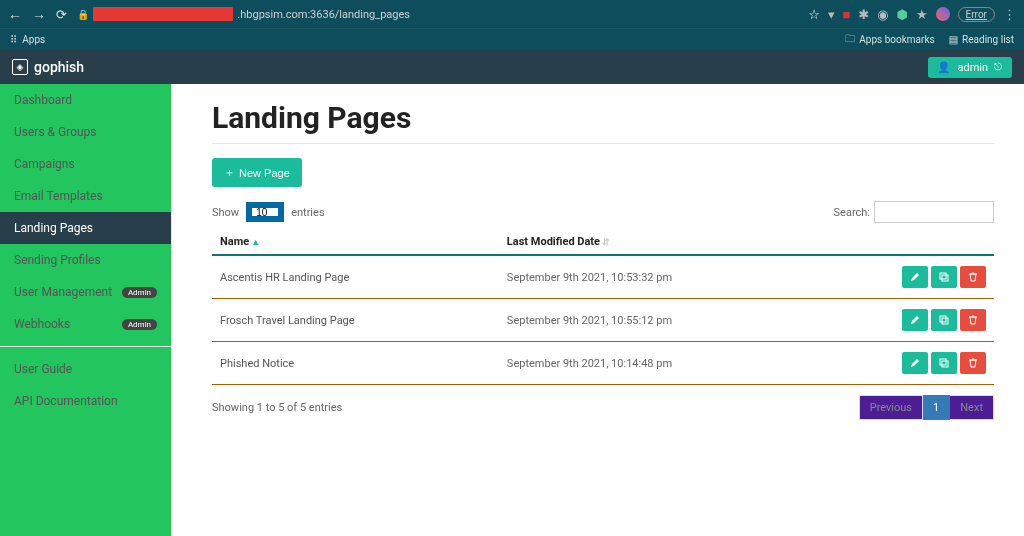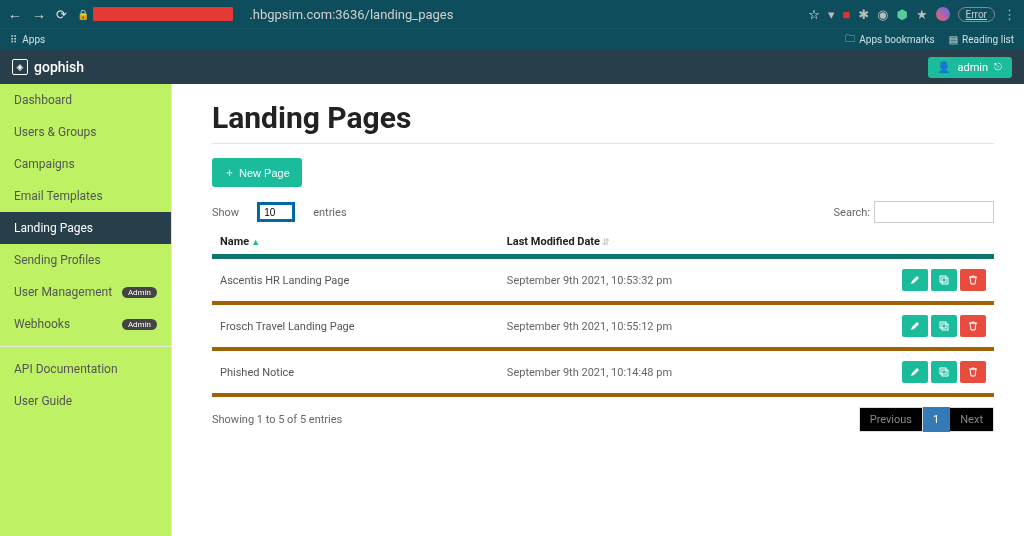--- a/index.html
+++ b/index.html
@@ -5,71 +5,71 @@
   * { box-sizing: border-box; margin: 0; padding: 0; }
   body { font-family: -apple-system, BlinkMacSystemFont, "Segoe UI", Roboto, Arial, sans-serif; font-size: 12px; color: #333; background: #fff; }
   
   
   .browser-chrome { background: #0d4d5c; height: 28px; display: flex; align-items: center; padding: 0 8px; gap: 10px; color: #ccc; font-size: 12px; }
   .nav-arrows { display: flex; gap: 10px; }
   .nav-arrow { color: #e0e0e0; cursor: pointer; font-size: 14px; }
   .reload-icon { color: #e0e0e0; cursor: pointer; font-size: 13px; }
   .url-bar { flex: 1; display: flex; align-items: center; gap: 4px; }
   .redacted { background: #e53935; height: 14px; width: 140px; border-radius: 1px; }
-  .url-text { color: #d0d0d0; font-size: 13px; margin-left: 12px; }
+  .url-text { color: #d0d0d0; font-size: 11px; }
   .chrome-icons { display: flex; gap: 8px; align-items: center; }
   .chrome-icon { color: #bbb; font-size: 13px; }
   .star { color: #fff; }
   .error-btn { border: 1px solid #888; border-radius: 10px; padding: 1px 7px; font-size: 10px; color: #ccc; text-decoration: underline; }
   .bookmark-bar { background: #0d4d5c; height: 22px; display: flex; align-items: center; justify-content: space-between; padding: 0 10px; color: #d0e0e0; font-size: 10px; border-top: 1px solid rgba(255,255,255,0.05);}
   .apps-icon { display: flex; align-items: center; gap: 5px; }
   .bm-right { display: flex; gap: 14px; align-items: center; }
   .bm-right span { display: flex; align-items: center; gap: 4px; }
 
   
   .app-header { background: #283e4a; height: 34px; display: flex; align-items: center; justify-content: space-between; padding: 0 12px; }
   .logo { display: flex; align-items: center; gap: 6px; color: #fff; font-size: 14px; font-weight: 500; }
   .logo-hex { width: 16px; height: 16px; border: 1.5px solid #fff; transform: rotate(0deg); border-radius: 2px; display:flex; align-items:center; justify-content:center; font-size:9px;}
   .admin-btn { background: #1abc9c; color: #fff; padding: 4px 10px; font-size: 11px; border-radius: 3px; display: flex; align-items: center; gap: 6px; }
   .admin-arrow { font-size: 10px; }
 
   
   .main { display: flex; height: calc(536px - 28px - 22px - 34px); }
-  .sidebar { width: 172px; background: #bef264; border-right: 1px solid #e5e5e5; font-size: 12px; }
+  .sidebar { width: 172px; background: #22c55e; border-right: 1px solid #e5e5e5; font-size: 12px; }
   .side-item { padding: 9px 14px; color: #555; cursor: pointer; display: flex; justify-content: space-between; align-items: center; }
   .side-item.active { background: #283e4a; color: #fff; }
   .side-sep { height: 1px; background: #e5e5e5; margin: 6px 0; }
   .admin-badge { background: #444; color: #fff; font-size: 8px; padding: 1px 6px; border-radius: 7px; }
 
   .content { flex: 1; padding: 16px 30px 16px 40px; overflow: hidden; }
   .page-title { font-size: 30px; font-weight: 700; color: #222; margin-bottom: 8px; }
   .title-rule { height: 1px; background: #e5e5e5; margin-bottom: 14px; }
   .new-page-btn { background: #1abc9c; color: #fff; border: none; padding: 7px 12px; font-size: 11px; border-radius: 3px; display: inline-flex; align-items: center; gap: 4px; cursor: pointer; margin-bottom: 14px; }
 
   .table-controls { display: flex; justify-content: space-between; align-items: center; margin-bottom: 6px; font-size: 11px; color: #666; }
-  .show-entries { display: flex; align-items: center; gap: 18px; }
-  .entries-input { width: 38px; height: 20px; border: 3px solid #0369a1; font-size: 10px; text-align: left; padding-left: 4px; }
+  .show-entries { display: flex; align-items: center; gap: 7px; }
+  .entries-input { width: 38px; height: 20px; border: 6px solid #0369a1; font-size: 10px; text-align: left; padding-left: 4px; }
   .search-box { display: flex; align-items: center; gap: 4px; }
   .search-input { border: 1px solid #ccc; height: 22px; width: 120px; padding: 0 4px; }
 
   table { width: 100%; border-collapse: collapse; font-size: 11px; }
-  th { text-align: left; padding: 6px 8px; border-bottom: 5px solid #0f766e; color: #222; font-weight: 700; position: relative; }
+  th { text-align: left; padding: 6px 8px; border-bottom: 2px solid #0f766e; color: #222; font-weight: 700; position: relative; }
   th .sort { color: #1abc9c; font-size: 9px; margin-left: 2px; }
   th .sort-both { color: #ccc; font-size: 9px; margin-left: 2px; }
-  td { padding: 10px 8px; border-bottom: 4px solid #a16207; color: #666; }
+  td { padding: 10px 8px; border-bottom: 1px solid #a16207; color: #666; }
   td.name-cell { color: #555; }
   .actions-cell { text-align: right; white-space: nowrap; width: 150px; }
   .act-btn { display: inline-flex; width: 26px; height: 22px; align-items: center; justify-content: center; color: #fff; font-size: 10px; border-radius: 2px; margin-left: 3px; cursor: pointer; }
   .act-edit { background: #1abc9c; }
   .act-copy { background: #1abc9c; }
   .act-del { background: #e74c3c; }
 
   .table-footer { display: flex; justify-content: space-between; align-items: center; margin-top: 10px; font-size: 11px; color: #666; }
   .pager { display: flex; }
-  .pager-btn { border: 1px solid #ddd; padding: 5px 10px; font-size: 11px; background: #000000; color: #888; cursor: pointer; }
+  .pager-btn { border: 1px solid #ddd; padding: 5px 10px; font-size: 11px; background: #4c1d95; color: #888; cursor: pointer; }
   .pager-btn.current { background: #337ab7; color: #fff; border-color: #337ab7; }
   .pager-btn + .pager-btn { border-left: none; }
 
   svg { display: block; }
 </style>
 </head>
 <body>
 
 <div class="browser-chrome">
   <div class="nav-arrows">
@@ -149,22 +149,22 @@
           <span>User Management</span>
           <span class="admin-badge">Admin</span>
         </div>
         <div class="side-item">
           <span>Webhooks</span>
           <span class="admin-badge">Admin</span>
         </div>
       </div>
     <div class="side-sep"></div>
     <div id="sidebar-docs">
+        <div class="side-item">User Guide</div>
         <div class="side-item">API Documentation</div>
-        <div class="side-item">User Guide</div>
       </div>
   </div>
 
   <div class="content">
     <h1 class="page-title">Landing Pages</h1>
     <div class="title-rule"></div>
     <button class="new-page-btn">
       <span>＋</span>
       <span>New Page</span>
     </button>

